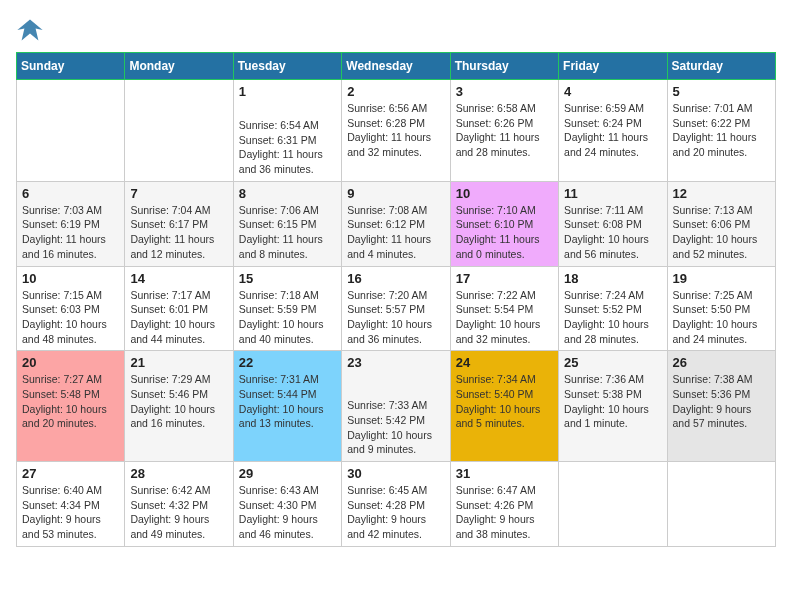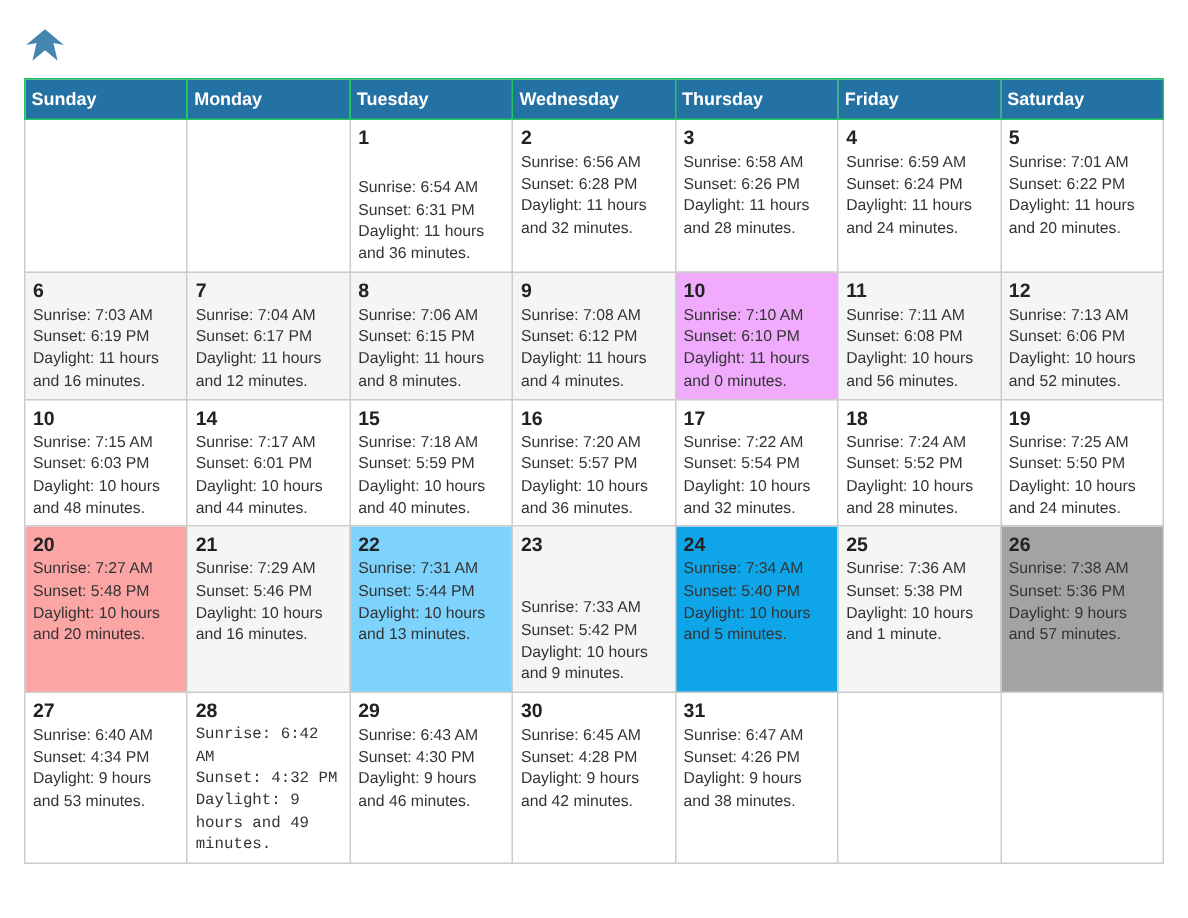--- a/index.html
+++ b/index.html
@@ -265,49 +265,49 @@
           <div class="day-info" style="white-space: pre-line;">Sunrise: 7:31 AM
 Sunset: 5:44 PM
 Daylight: 10 hours and 13 minutes.</div>
         </td>
         <td style="background: rgb(245, 245, 245);">
           <div class="day-num">23</div>
           <div class="day-info" style="white-space: pre-line; margin-top: 28px;">Sunrise: 7:33 AM
 Sunset: 5:42 PM
 Daylight: 10 hours and 9 minutes.</div>
         </td>
-        <td style="background: #0ea5e9; margin-top: 10px;">
+        <td style="background: #eab308; margin-top: 10px;">
           <div class="day-num">24</div>
           <div class="day-info" style="white-space: pre-line;">Sunrise: 7:34 AM
 Sunset: 5:40 PM
 Daylight: 10 hours and 5 minutes.</div>
         </td>
         <td style="background: rgb(245, 245, 245); margin-top: 20px;">
           <div class="day-num">25</div>
           <div class="day-info" style="white-space: pre-line;">Sunrise: 7:36 AM
 Sunset: 5:38 PM
 Daylight: 10 hours and 1 minute.</div>
         </td>
-        <td style="background: #a3a3a3;">
+        <td style="background: #e5e5e5;">
           <div class="day-num">26</div>
           <div class="day-info" style="white-space: pre-line;">Sunrise: 7:38 AM
 Sunset: 5:36 PM
 Daylight: 9 hours and 57 minutes.</div>
         </td>
       </tr>
       <tr>
         <td>
           <div class="day-num">27</div>
           <div class="day-info" style="white-space: pre-line;">Sunrise: 6:40 AM
 Sunset: 4:34 PM
 Daylight: 9 hours and 53 minutes.</div>
         </td>
         <td>
           <div class="day-num">28</div>
-          <div class="day-info" style="white-space: pre-line; font-family: Liberation Mono, monospace;">Sunrise: 6:42 AM
+          <div class="day-info" style="white-space: pre-line;">Sunrise: 6:42 AM
 Sunset: 4:32 PM
 Daylight: 9 hours and 49 minutes.</div>
         </td>
         <td>
           <div class="day-num">29</div>
           <div class="day-info" style="white-space: pre-line;">Sunrise: 6:43 AM
 Sunset: 4:30 PM
 Daylight: 9 hours and 46 minutes.</div>
         </td>
         <td>

